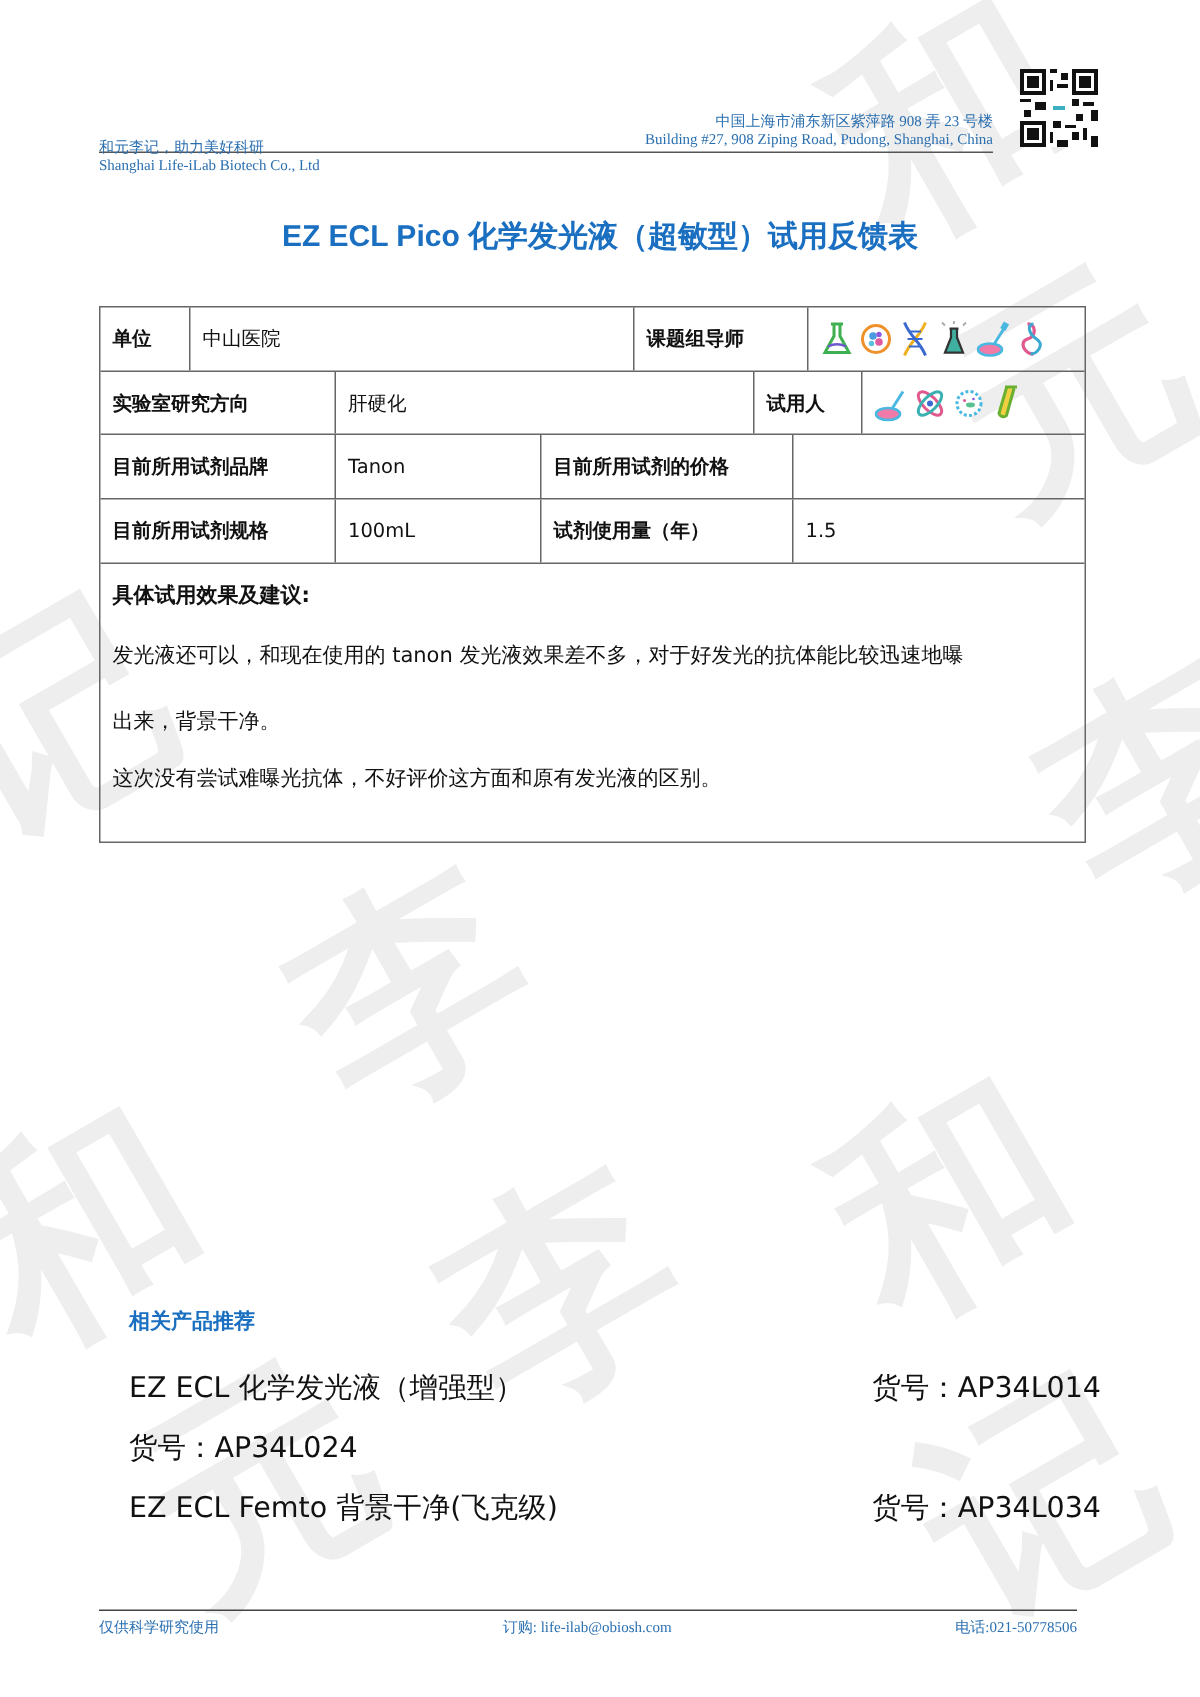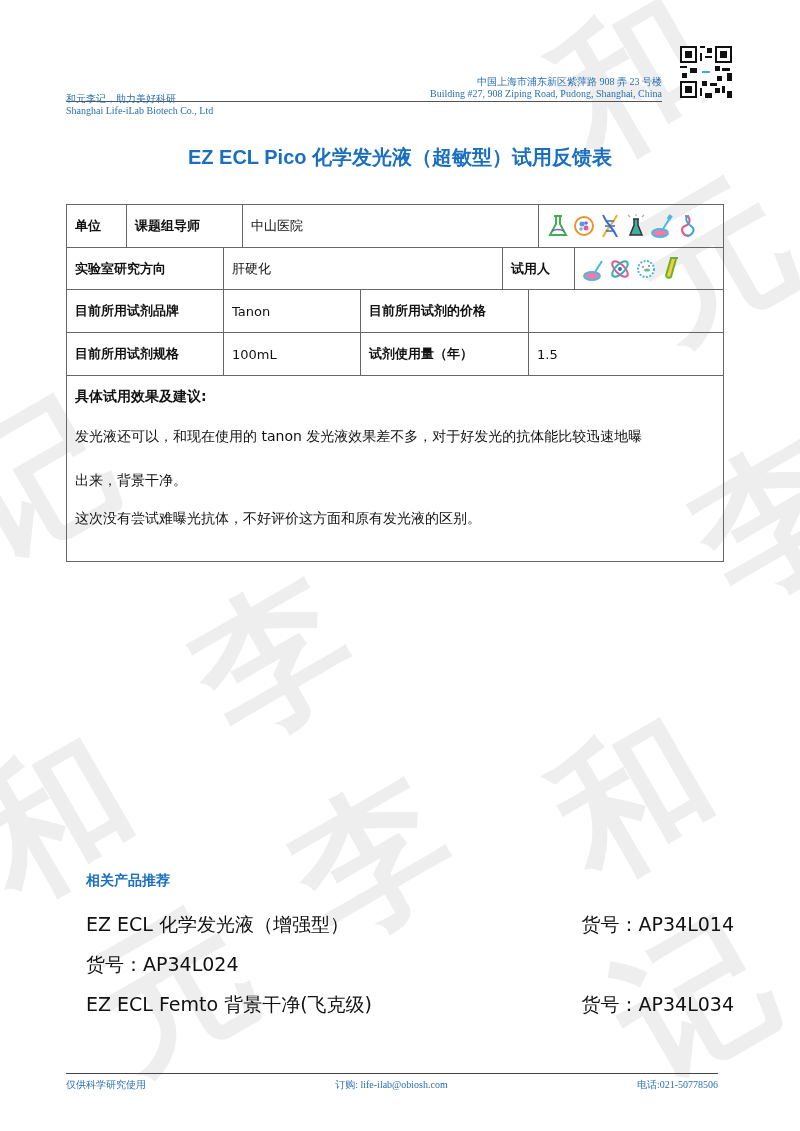--- a/index.html
+++ b/index.html
@@ -99,22 +99,22 @@
   </g>
   <rect x="8" y="8" width="5" height="5" fill="#fff"></rect>
   <rect x="9" y="10" width="3" height="1" fill="#3ab0c0"></rect>
 </svg>
 
 <div class="title">EZ ECL Pico 化学发光液（超敏型）试用反馈表</div>
 
 <div class="form">
   <div class="row" style="height:43px;">
     <div class="cell label" style="width:60px;">单位</div>
+    <div class="cell" style="width:296px;">中山医院</div>
     <div class="cell label" style="width:116px;">课题组导师</div>
-    <div class="cell" style="width:296px;">中山医院</div>
     <div class="cell" style="flex:1;">
       <div class="icons">
         <svg viewBox="0 0 22 26">
             <path d="M7 3h8M9 3v8L3 22h16L13 11V3" fill="none" stroke="#3fb04f" stroke-width="2"></path>
             <path d="M5 18q6-3 12 0" stroke="#6a5acd" fill="none" stroke-width="1.5"></path>
           </svg>
         <svg viewBox="0 0 22 26">
             <circle cx="11" cy="13" r="9" fill="#fff" stroke="#f0902a" stroke-width="2"></circle>
             <circle cx="9" cy="11" r="2.5" fill="#4a9be0"></circle>
             <circle cx="13" cy="15" r="2.5" fill="#e05aa0"></circle>

